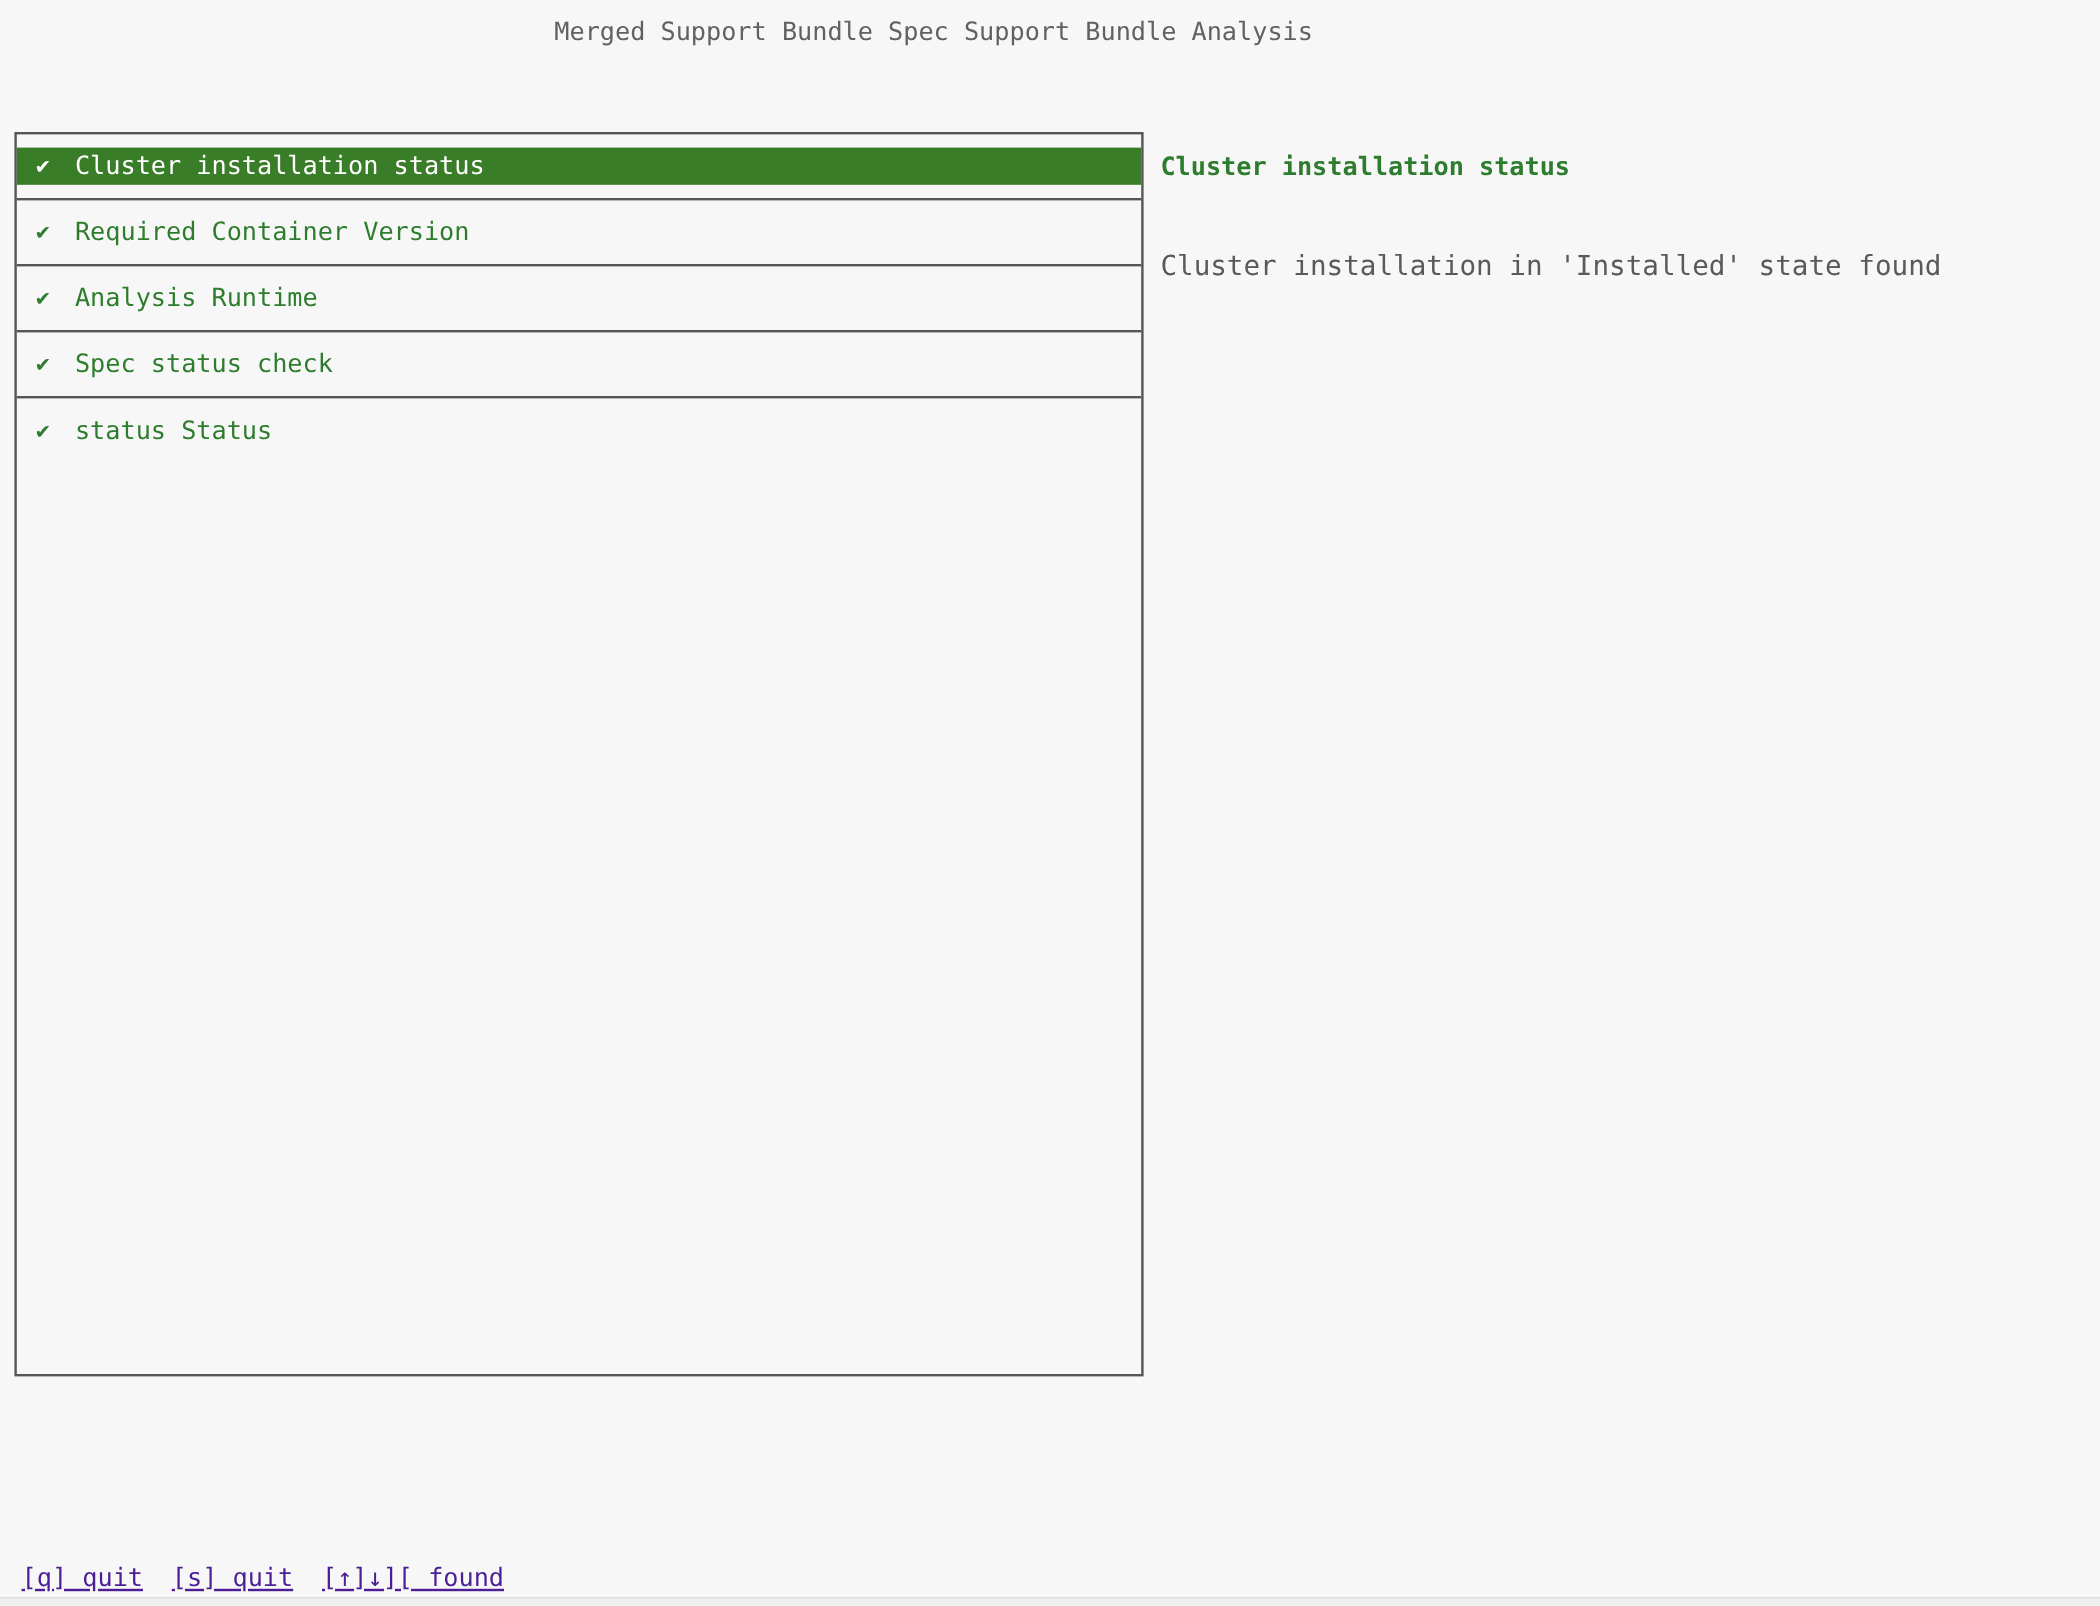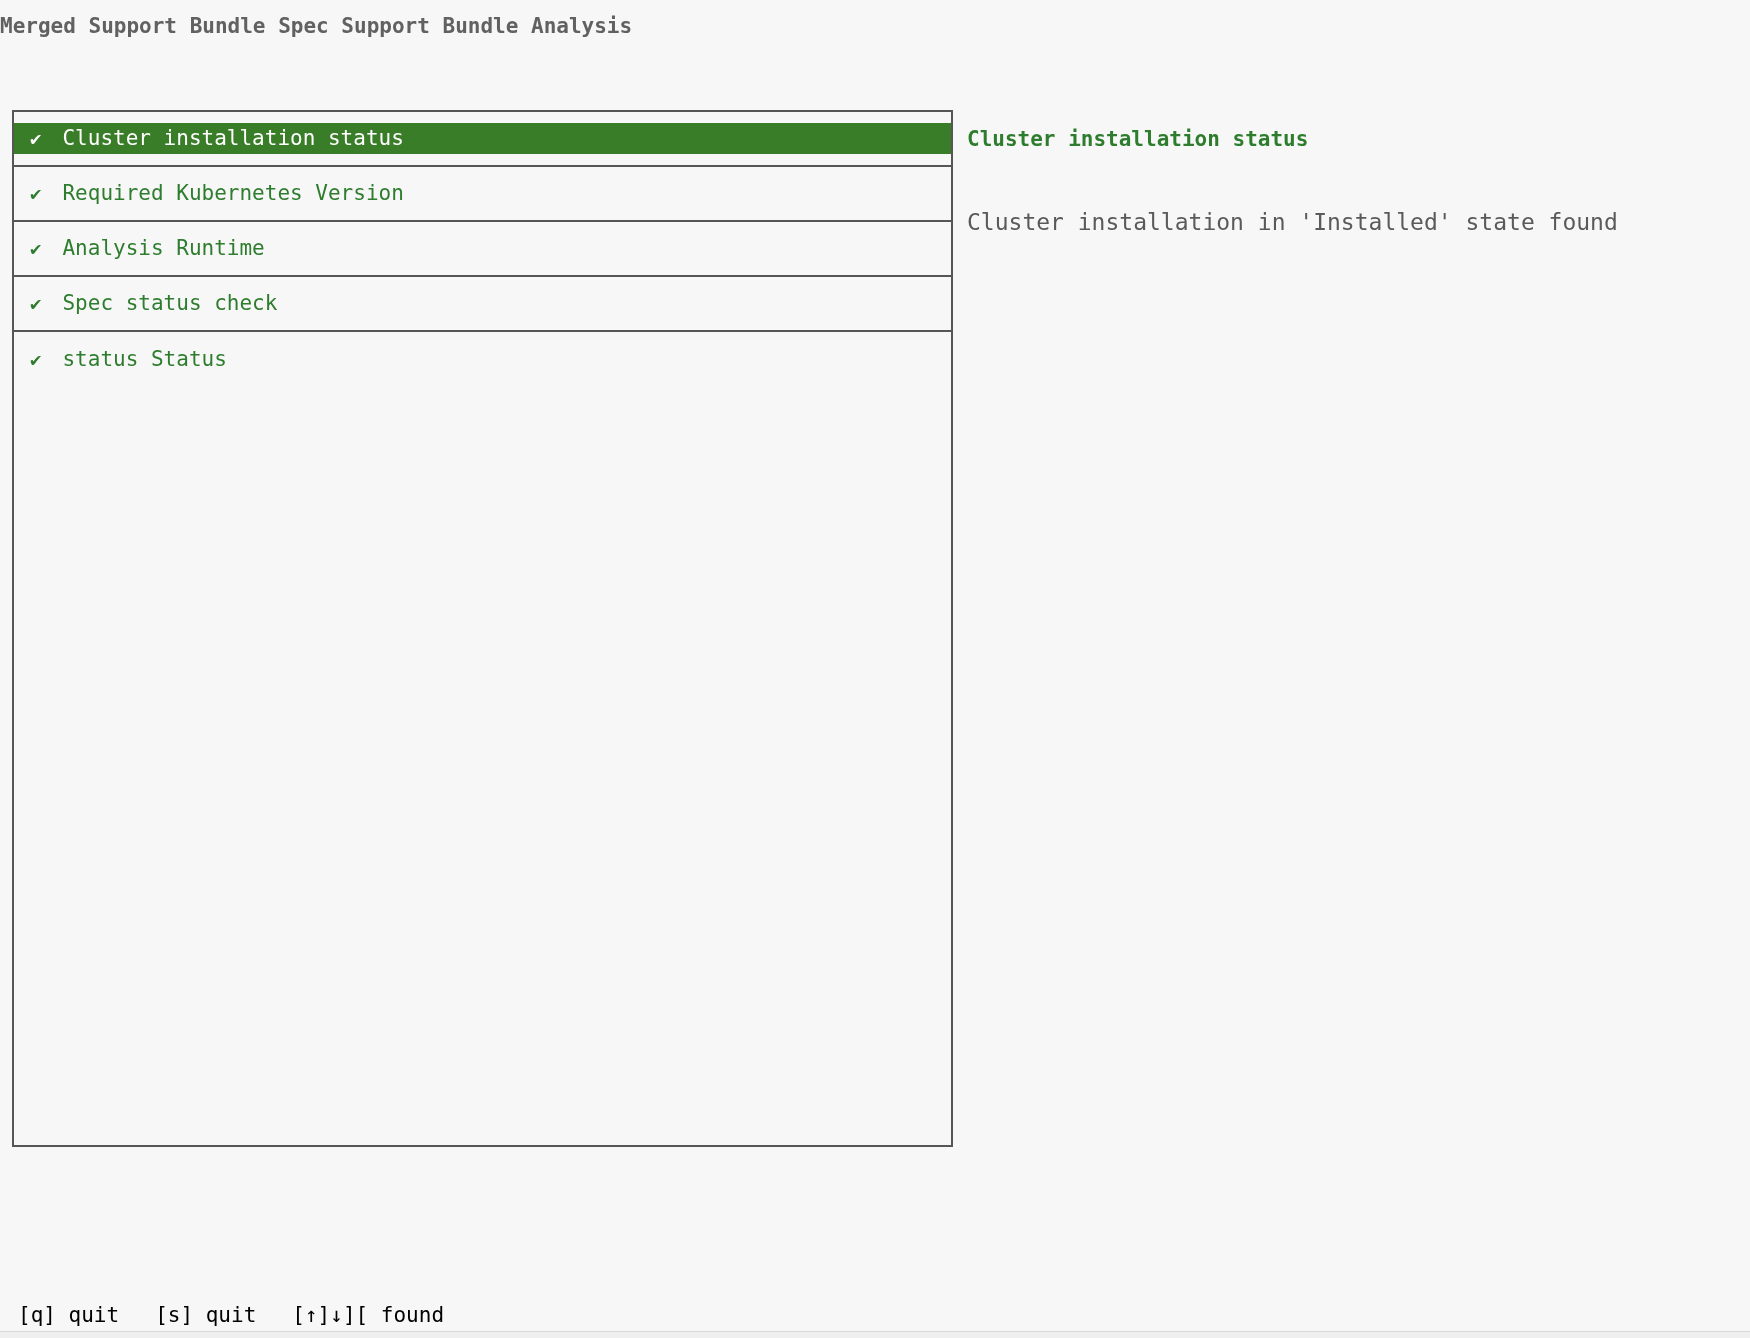--- a/index.html
+++ b/index.html
@@ -7,22 +7,22 @@
   body {
     position:relative;
     background:#f7f7f7;
     font-family:"DejaVu Sans Mono", monospace;
     color:#5a5a5a;
     overflow:hidden;
   }
 
   .app-title {
     position:absolute; top:12px; left:0; width:1556px;
-    text-align:left;
-    font-size:21px; line-height:28px; font-weight:bold;
+    text-align:center;
+    font-size:21px; line-height:28px; font-weight:normal;
     color:#616161;
     letter-spacing:0;
   }
 
   .list-box {
     position:absolute; left:12px; top:110px;
     width:941px; height:1037px;
     border:2px solid #565656;
     background:#f7f7f7;
   }
@@ -55,24 +55,25 @@
   }
   .detail-message {
     position:absolute; left:0; top:97px;
     font-size:23px; line-height:31px;
     color:#5a5a5a;
     white-space:nowrap;
   }
 
   .footer {
     position:absolute; left:18px; top:1301px;
-    display:flex; gap:36px;
+    display:flex; gap:24px;
     font-size:21px; line-height:28px;
-    color:#000000;
+    color:#4c1d95;
     white-space:pre;
+    text-decoration:underline;
   }
 
   .bottom-strip {
     position:absolute; left:0; top:1331px;
     width:1750px; height:7px;
     background:#efefef;
     border-top:1px solid #d9d9d9;
   }
 </style>
 </head>
@@ -84,21 +85,21 @@
   <div class="row selected">
     <div class="row-line">
       <span class="check">✔</span>
       <span class="label">Cluster installation status</span>
     </div>
   </div>
 
   <div class="row">
     <div class="row-line">
       <span class="check">✔</span>
-      <span class="label">Required Kubernetes Version</span>
+      <span class="label">Required Container Version</span>
     </div>
   </div>
 
   <div class="row">
     <div class="row-line">
       <span class="check">✔</span>
       <span class="label">Analysis Runtime</span>
     </div>
   </div>
 

